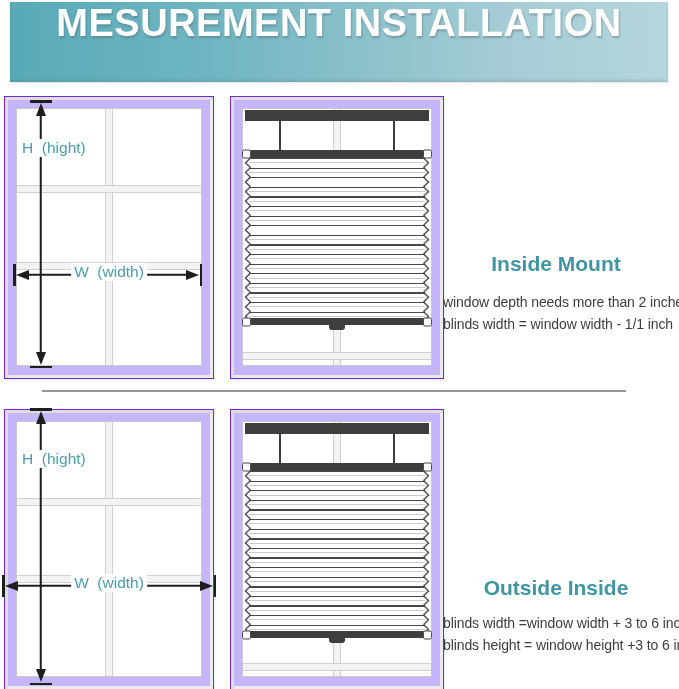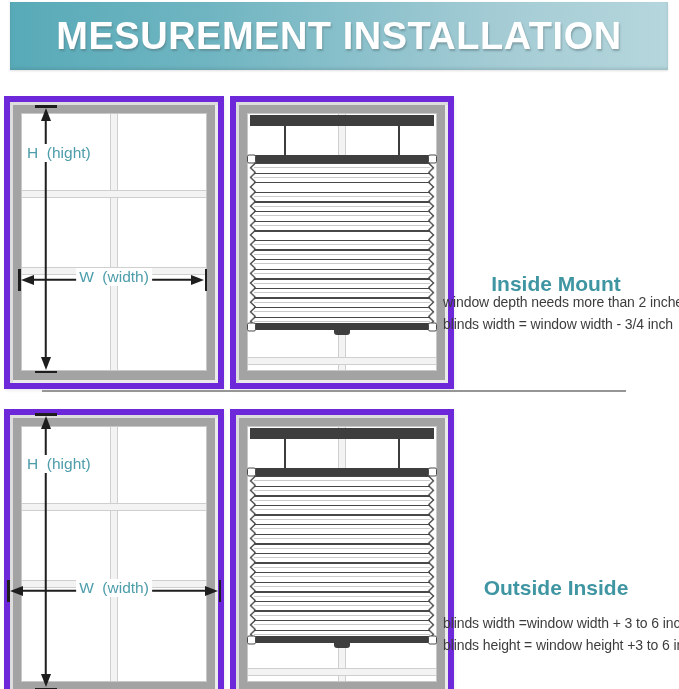--- a/index.html
+++ b/index.html
@@ -1,28 +1,28 @@
 <!DOCTYPE html>
 <html><head>
 <meta charset="utf-8">
 <style>
   html,body{margin:0;padding:0;background:#fff;}
   .canvas{position:relative;width:679px;height:689px;background:#ffffff;overflow:hidden;
           font-family:"Liberation Sans",sans-serif;}
 
   
-  .banner{position:absolute;left:10px;top:2px;width:658px;height:68px;
+  .banner{position:absolute;left:10px;top:2px;width:658px;height:80px;
           background:linear-gradient(90deg,#58aab8 0%,#6fb5c1 30%,#a5ccd5 75%,#b5d6dc 100%);
           box-shadow:inset 0 -2px 3px rgba(60,90,95,.18), 0 1px 2px rgba(0,0,0,.12);
-          display:flex;align-items:center;justify-content:center;}
+          display:flex;justify-content:center;}
   .banner-title{color:#ffffff;font-weight:bold;font-size:38px;letter-spacing:.5px;
           text-shadow:1px 2px 2px rgba(80,105,110,.45);white-space:nowrap;}
 
   
-  .window{position:absolute;background:#a3a3a3;border:6px solid #6d28d9;
+  .window{position:absolute;background:#c4b5fd;border:1px solid #6d28d9;
           box-shadow:inset 3px 3px 0 #dddddd,inset -3px -3px 0 #ebebeb,1px 2px 3px rgba(0,0,0,.07);}
   .pane{position:absolute;left:11px;right:11px;top:11px;bottom:12px;background:#ffffff;
           border:1px solid #c8c8c8;}
   .mull-v{position:absolute;top:0;bottom:0;left:50%;width:6px;transform:translateX(-50%);
           background:#f3f3f3;border-left:1px solid #cfcfcf;border-right:1px solid #cfcfcf;}
   .mull-h{position:absolute;left:0;right:0;height:6px;background:#f3f3f3;
           border-top:1px solid #cfcfcf;border-bottom:1px solid #cfcfcf;}
 
   
   .headrail{position:absolute;left:2px;right:2px;top:1px;height:11px;background:#3e3e3e;}
@@ -146,24 +146,24 @@
         </div>
         <div class="rail bottom">
           <span class="cap l"></span>
           <span class="cap r"></span>
         </div>
         <div class="pull-tab"></div>
       </div>
     </div>
   </div>
 
-  <div class="mount-title" style="top:272px;">Inside Mount</div>
+  <div class="mount-title" style="top:252px;">Inside Mount</div>
   <div class="mount-notes" style="top:292px;">
     <div>window depth needs more than 2 inches</div>
-    <div>blinds width = window width - 3/4 inch</div>
+    <div>blinds width = window width - 1/1 inch</div>
   </div>
 
   <div class="divider"></div>
 
   <div class="window" style="left:4px;top:409px;width:208px;height:279px;">
     <div class="pane">
       <div class="mull-v"></div>
       <div class="mull-h" style="top:76px;"></div>
       <div class="mull-h" style="top:153px;"></div>
     </div>

